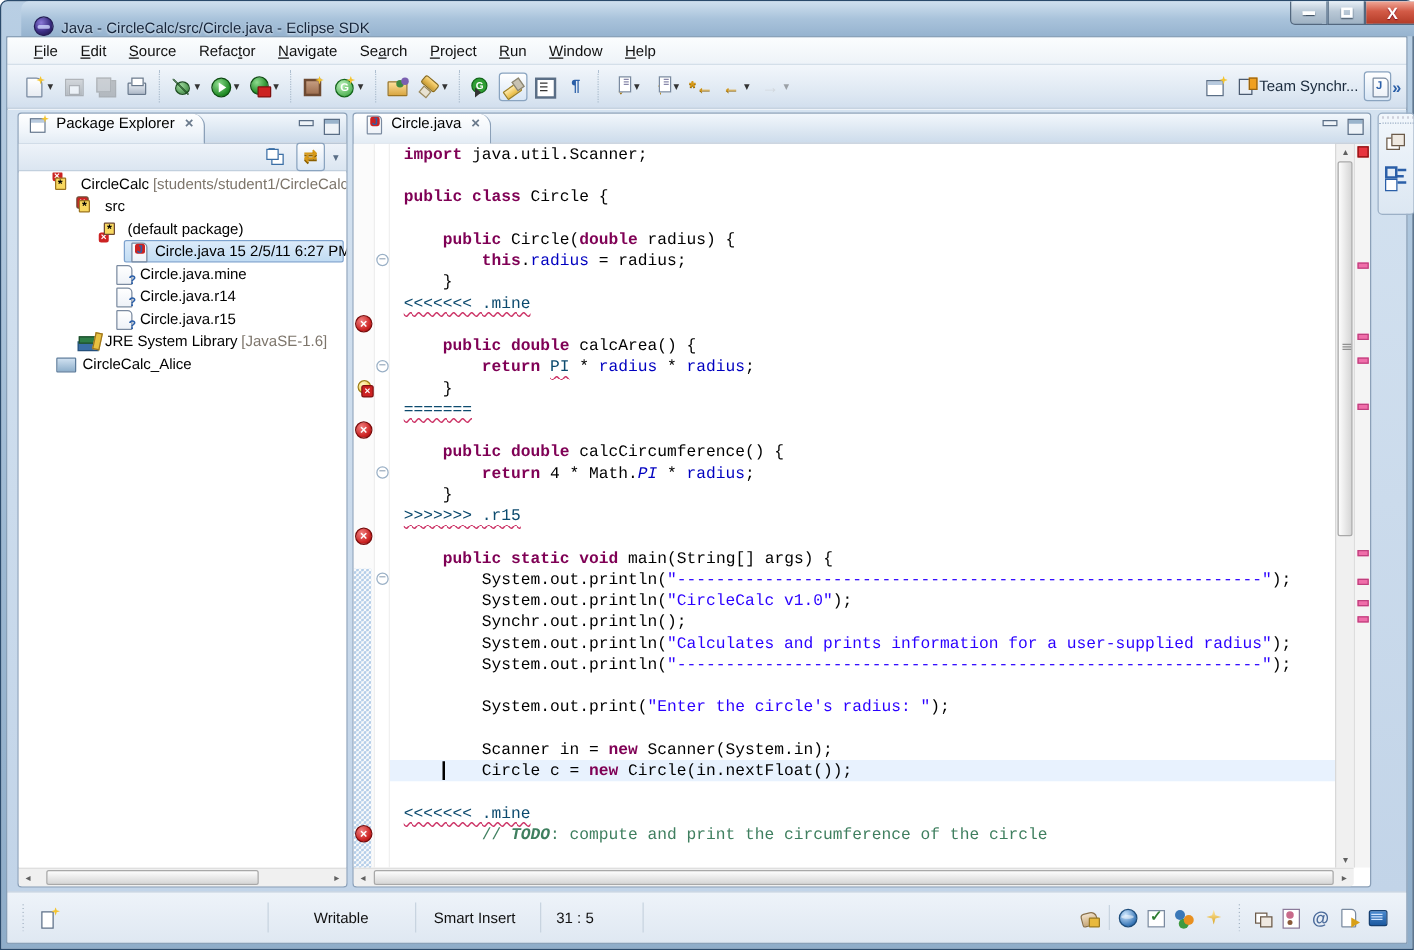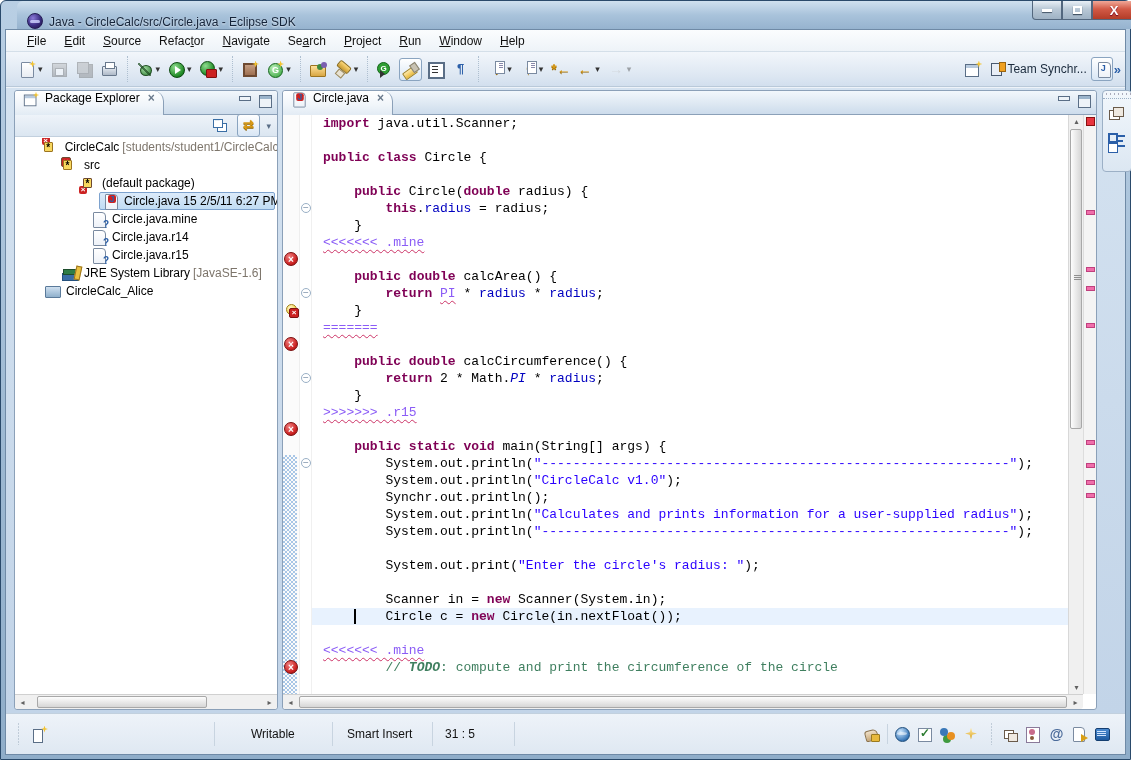--- a/index.html
+++ b/index.html
@@ -144,21 +144,21 @@
   .cl { position:relative; height:17px; line-height:17px; white-space:pre; padding-left:11px; }
   .cl.cur { background:#e8f2fe; }
   .caret { position:absolute; top:1px; width:2px; height:15px; background:#000; }
   .t-k { color:#7f0055; font-weight:bold; }
   .t-s { color:#2a00ff; }
   .t-c { color:#3f7f5f; }
   .t-ct { color:#3f7f5f; font-weight:bold;font-style:italic; }
   .t-f { color:#0000c0; }
   .t-sf { color:#0000c0; font-style:italic; }
   .t-p { color:#000; }
-  .t-e { color:#8b5cf6; text-decoration:underline wavy #cc3366 1px; text-underline-offset:3px; text-decoration-skip-ink:none;margin-top:22px; }
+  .t-e { color:#0c4a6e; text-decoration:underline wavy #cc3366 1px; text-underline-offset:3px; text-decoration-skip-ink:none;margin-top:22px; }
   .overview { position:absolute; right:0; top:24px; bottom:15px; width:13px; background:#f4f4f4; border-left:1px solid #ddd; }
   .ov-err { position:absolute; left:2px; width:9px; height:9px; background:#e8353f; border:1px solid #8a1010; }
   .ov-pink { position:absolute; left:2px; width:9px; height:5px; background:#f06eaa; border:1px solid #c0407e; }
   
   #fastview { position:absolute; left:1096px; top:2px; width:30px; height:82px; background:linear-gradient(#f2f7fc,#dce7f2); border:1px solid #9cb0c6; border-radius:4px; }
   .fv-handle { height:8px; border-bottom:1px dotted #9cb0c6; background:repeating-linear-gradient(90deg,#aab 0 1px,transparent 1px 4px); background-size:4px 2px; background-position:3px 2px; background-repeat:repeat-x; }
   .fv-btn { width:22px; height:22px; margin:5px auto 0; position:relative; }
   .ic-restore:before { content:""; position:absolute; left:3px; top:6px; width:9px; height:8px; border:1px solid #6a5a4a; background:#fff; }
   .ic-restore:after { content:""; position:absolute; left:7px; top:3px; width:9px; height:8px; border:1px solid #6a5a4a; background:#efe9e1; }
   .ic-outline:before { content:""; position:absolute; left:2px; top:2px; width:6px; height:6px; border:2px solid #2b5fa8; box-shadow:0 10px 0 -1px #fff, 0 10px 0 0 #2b5fa8; }
@@ -430,21 +430,21 @@
               <div class="cl"><span class="t-p">        </span><span class="t-k">this</span><span class="t-p">.</span><span class="t-f">radius</span><span class="t-p"> = radius;</span></div>
               <div class="cl"><span class="t-p">    }</span></div>
               <div class="cl"><span class="t-e">&lt;&lt;&lt;&lt;&lt;&lt;&lt; .mine</span></div>
               <div class="cl"></div>
               <div class="cl"><span class="t-p">    </span><span class="t-k">public</span><span class="t-p"> </span><span class="t-k">double</span><span class="t-p"> calcArea() {</span></div>
               <div class="cl"><span class="t-p">        </span><span class="t-k">return</span><span class="t-p"> </span><span class="t-e">PI</span><span class="t-p"> * </span><span class="t-f">radius</span><span class="t-p"> * </span><span class="t-f">radius</span><span class="t-p">;</span></div>
               <div class="cl"><span class="t-p">    }</span></div>
               <div class="cl"><span class="t-e">=======</span></div>
               <div class="cl"></div>
               <div class="cl"><span class="t-p">    </span><span class="t-k">public</span><span class="t-p"> </span><span class="t-k">double</span><span class="t-p"> calcCircumference() {</span></div>
-              <div class="cl"><span class="t-p">        </span><span class="t-k">return</span><span class="t-p"> 2 * Math.</span><span class="t-sf">PI</span><span class="t-p"> * </span><span class="t-f">radius</span><span class="t-p">;</span></div>
+              <div class="cl"><span class="t-p">        </span><span class="t-k">return</span><span class="t-p"> 4 * Math.</span><span class="t-sf">PI</span><span class="t-p"> * </span><span class="t-f">radius</span><span class="t-p">;</span></div>
               <div class="cl"><span class="t-p">    }</span></div>
               <div class="cl"><span class="t-e">&gt;&gt;&gt;&gt;&gt;&gt;&gt; .r15</span></div>
               <div class="cl"></div>
               <div class="cl"><span class="t-p">    </span><span class="t-k">public</span><span class="t-p"> </span><span class="t-k">static</span><span class="t-p"> </span><span class="t-k">void</span><span class="t-p"> main(String[] args) {</span></div>
               <div class="cl"><span class="t-p">        System.out.println(</span><span class="t-s">"------------------------------------------------------------"</span><span class="t-p">);</span></div>
               <div class="cl"><span class="t-p">        System.out.println(</span><span class="t-s">"CircleCalc v1.0"</span><span class="t-p">);</span></div>
               <div class="cl"><span class="t-p">        Synchr.out.println();</span></div>
               <div class="cl"><span class="t-p">        System.out.println(</span><span class="t-s">"Calculates and prints information for a user-supplied radius"</span><span class="t-p">);</span></div>
               <div class="cl"><span class="t-p">        System.out.println(</span><span class="t-s">"------------------------------------------------------------"</span><span class="t-p">);</span></div>
               <div class="cl"></div>

